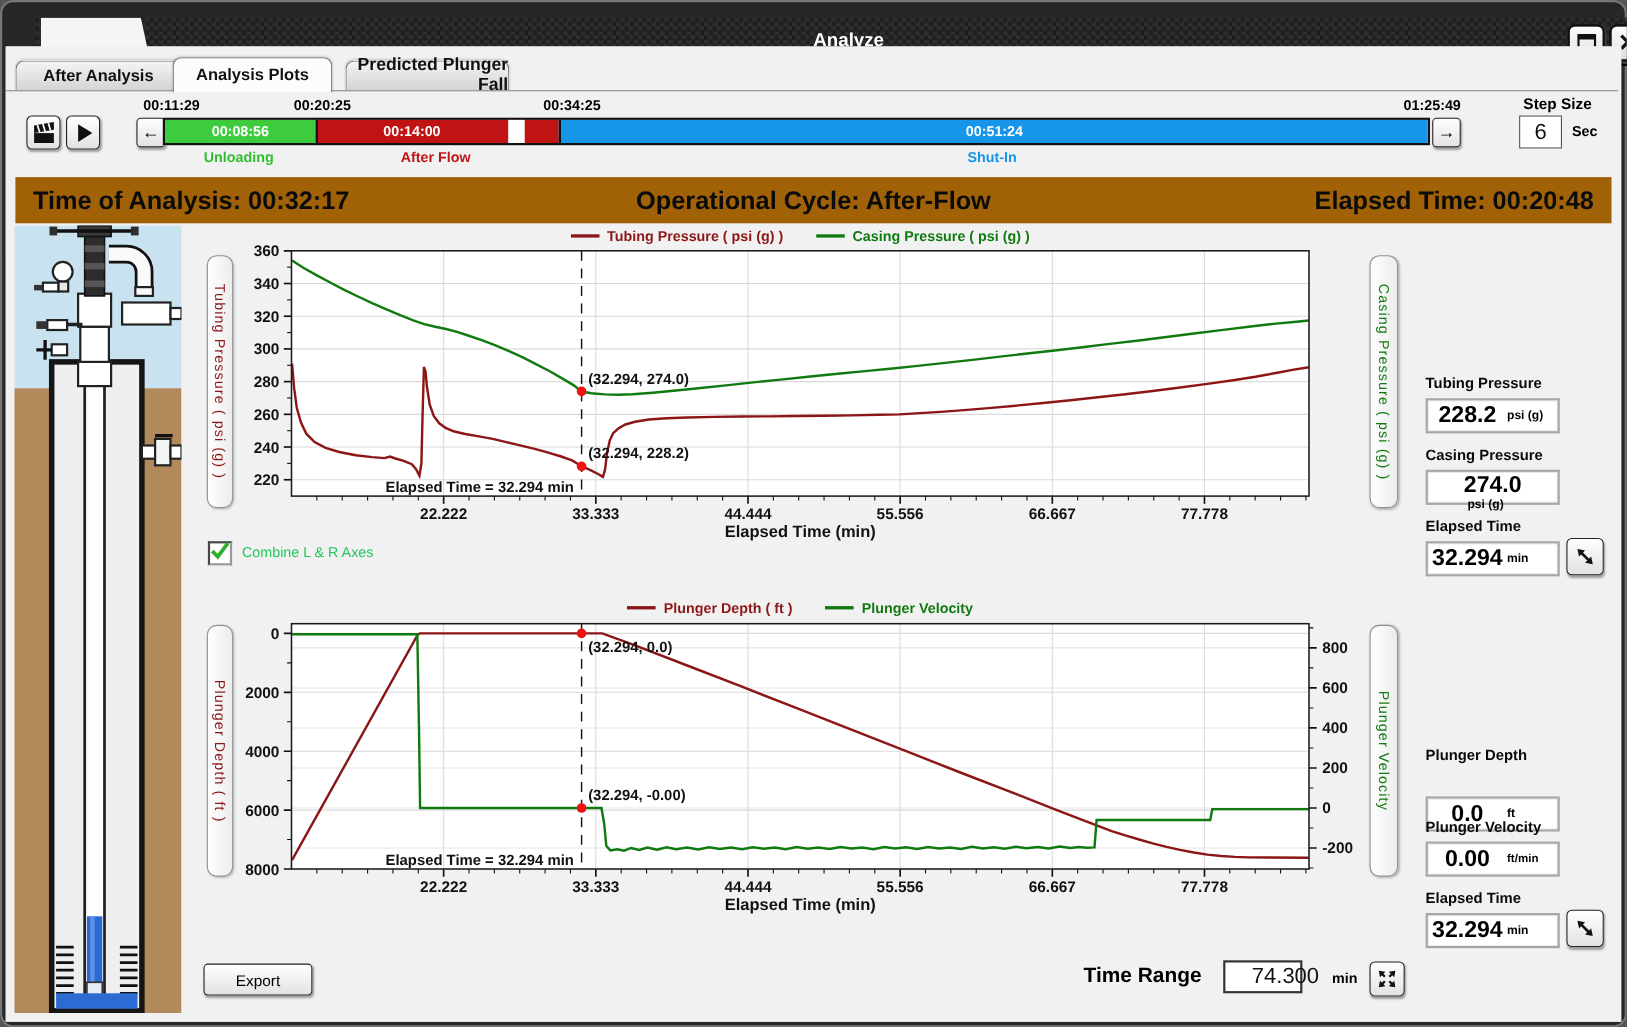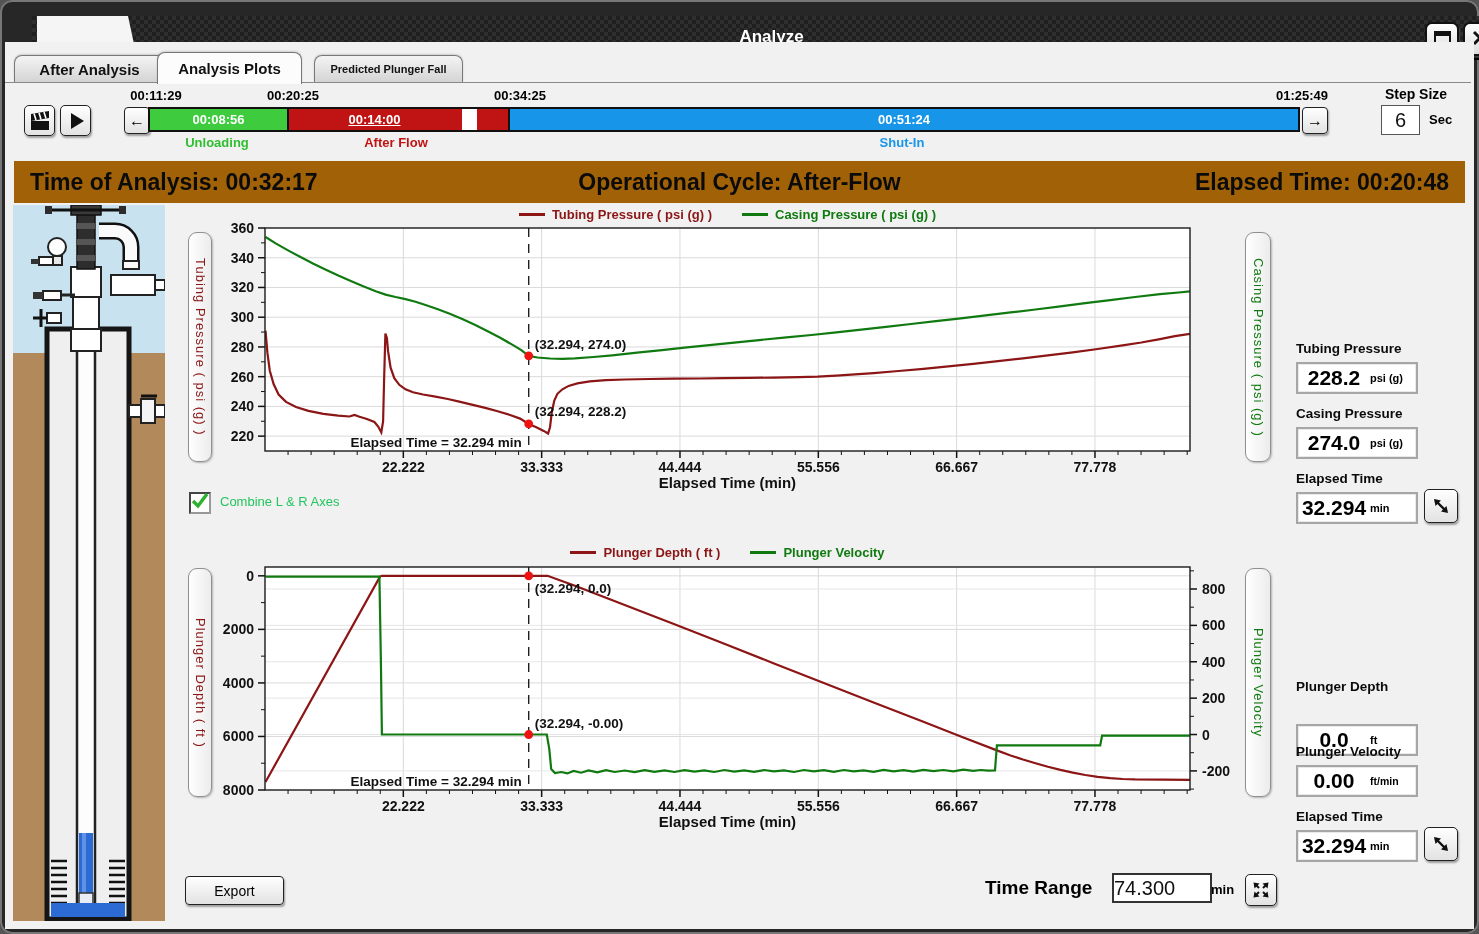--- a/index.html
+++ b/index.html
@@ -12,21 +12,21 @@
   #title{left:0;top:0;width:1479px;height:42px;line-height:42px;text-align:center;color:#fff;font-weight:bold;font-size:17px;}
   .winbtn{width:30px;height:30px;top:6px;background:linear-gradient(#ffffff,#dcdcdc);border:2px solid #111;border-radius:7px;
     display:flex;align-items:center;justify-content:center;cursor:pointer;box-shadow:1px 1px 2px rgba(255,255,255,.15);}
   
   #body{left:5px;top:42px;width:1469px;height:887px;background:#f1f1f1;}
   #tabline{left:5px;top:82px;width:1466px;height:0;border-top:1px solid #8a8a8a;}
   .tab{top:55px;height:26px;border:1.5px solid #777;border-bottom:none;border-radius:8px 8px 0 0;
     background:linear-gradient(#f4f4f4,#d4d4d4);display:flex;align-items:center;justify-content:center;
     font-weight:bold;font-size:15px;color:#111;cursor:pointer;box-shadow:0 -1px 2px rgba(0,0,0,.15);}
   .tab.active{top:52px;height:31px;background:#fcfcfc;z-index:5;}
-  .tab.small{font-size:11px;}
+  .tab.small{font-size:16px;text-align:right;}
   
   .mark{top:88px;font-weight:bold;font-size:13px;transform:translateX(-50%);white-space:nowrap;}
   .btn3d{background:linear-gradient(#ffffff,#e2e2e2);border:1.6px solid #222;border-radius:5px;cursor:pointer;
     display:flex;align-items:center;justify-content:center;box-shadow:1px 2px 2px rgba(0,0,0,.35);}
   #bar{left:148px;top:107px;width:1152px;height:25px;display:flex;border:2px solid #111;box-sizing:border-box;background:#fff;}
   .seg{height:100%;display:flex;align-items:center;justify-content:center;color:#fff;font-weight:bold;font-size:13px;position:relative;}
   #seg-red{border-left:2px solid #111;}
   #seg-blue{border-left:2px solid #111;flex:1;}
   #marker{position:absolute;left:173px;top:0;width:15px;height:100%;background:#fff;cursor:ew-resize;}
   .seglabel{top:135px;font-weight:bold;font-size:13px;transform:translateX(-50%);white-space:nowrap;}
@@ -50,21 +50,21 @@
   
   .ro-label{font-weight:bold;font-size:13.5px;color:#0b0b0b;white-space:nowrap;}
   .ro-box{width:118px;height:28px;background:#fff;border:2px solid #a6a6a6;box-shadow:inset 0 0 0 1px #e9e9e9;
     display:flex;align-items:center;}
   .ro-val{flex:1;text-align:center;font-weight:bold;font-size:21px;color:#000;}
   .ro-unit{width:46px;text-align:left;font-weight:bold;font-size:11px;color:#000;}
   .sqbtn{width:32px;height:32px;}
   
   #export{left:185px;top:876px;width:97px;height:27px;font-size:14px;border-radius:4px;}
   #tr-label{left:985px;top:877px;font-weight:bold;font-size:19px;}
-  #tr-input{left:1112px;top:873px;width:100px;height:30px;border:2px solid #333;justify-content:flex-start;padding-left:0;box-sizing:border-box;}
+  #tr-input{left:1112px;top:873px;width:72px;height:30px;border:2px solid #333;justify-content:flex-start;padding-left:24px;box-sizing:border-box;}
   .unit-sm{font-weight:bold;font-size:13px;}
 </style>
 </head>
 <body>
 
 <div id="app">
 
   <div class="abs" id="titlebar">
     <div class="abs" id="notch"></div>
     <div class="abs" id="title">Analyze</div>
@@ -110,21 +110,21 @@
   <span class="abs mark" style="left:1302px;">01:25:49</span>
 
   <div class="abs btn3d" style="left:124px;top:107px;width:24px;height:25px;border-radius:4px;font-weight:bold;">
     <span>←</span>
     </div>
 
   <div class="abs" id="bar">
     <div class="seg" id="seg-green" style="width:137px;background:#3ecb3e;">
       <span>00:08:56</span>
       </div>
-    <div class="seg" id="seg-red" style="width:219px;background:#c01414;text-decoration:underline;">
+    <div class="seg" id="seg-red" style="width:219px;background:#c01414;">
       <span style="margin-right:48px;">00:14:00</span>
       <div id="marker"></div>
     </div>
     <div class="seg" id="seg-blue" style="background:#1795e9;">
       <span>00:51:24</span>
       </div>
   </div>
 
   <div class="abs btn3d" style="left:1302px;top:107px;width:24px;height:25px;border-radius:4px;font-weight:bold;">
     <span>→</span>
@@ -450,21 +450,21 @@
   </div>
   <div class="abs vlabel" style="left: 188px; top: 568px; height: 227px; color: rgb(140, 21, 21);">Plunger Depth ( ft )</div>
   <div class="abs vlabel" style="left: 1245px; top: 568px; height: 227px; width: 24px; color: rgb(16, 122, 16);">Plunger Velocity</div>
 
   <span class="abs ro-label" style="left:1296px;top:341px;">Tubing Pressure</span>
   <div class="abs ro-box" style="left:1296px;top:362px;">
     <span class="ro-val">228.2</span>
     <span class="ro-unit">psi (g)</span>
   </div>
   <span class="abs ro-label" style="left:1296px;top:406px;">Casing Pressure</span>
-  <div class="abs ro-box" style="left:1296px;top:427px;">
+  <div class="abs ro-box" style="left:1296px;top:427px;flex-direction:column;">
     <span class="ro-val">274.0</span>
     <span class="ro-unit">psi (g)</span>
   </div>
   <span class="abs ro-label" style="left:1296px;top:471px;">Elapsed Time</span>
   <div class="abs ro-box" style="left:1296px;top:492px;">
     <span class="ro-val">32.294</span>
     <span class="ro-unit">min</span>
   </div>
   <div class="abs btn3d sqbtn" style="left:1424px;top:489px;">
     <svg width="20" height="20" viewBox="0 0 20 20">

